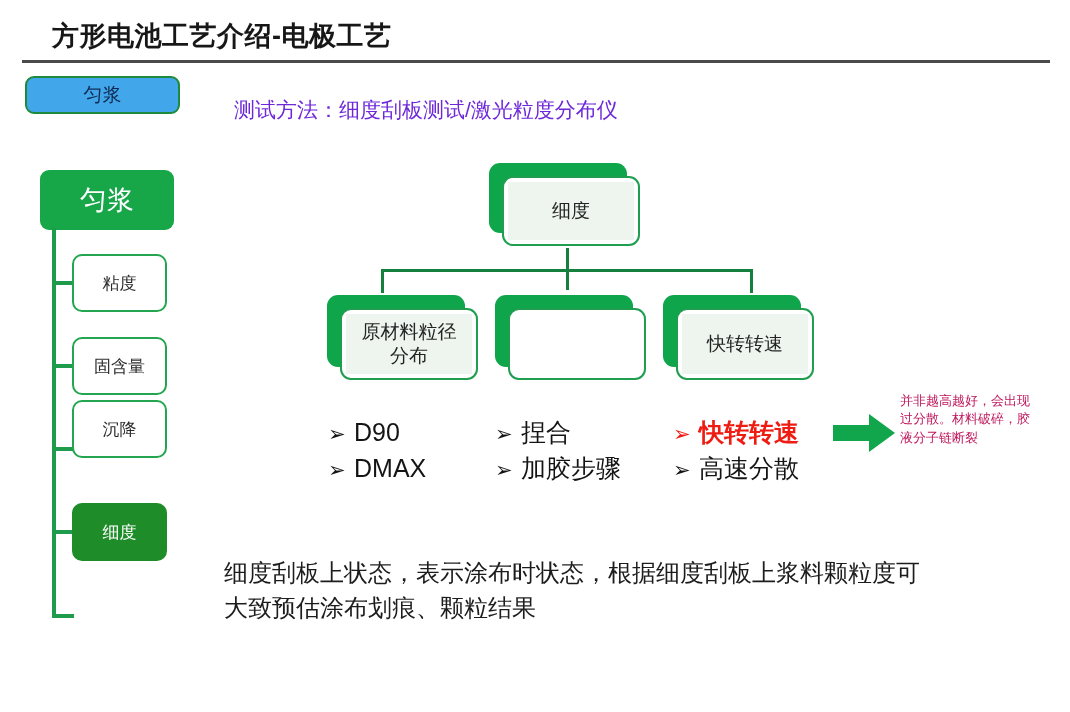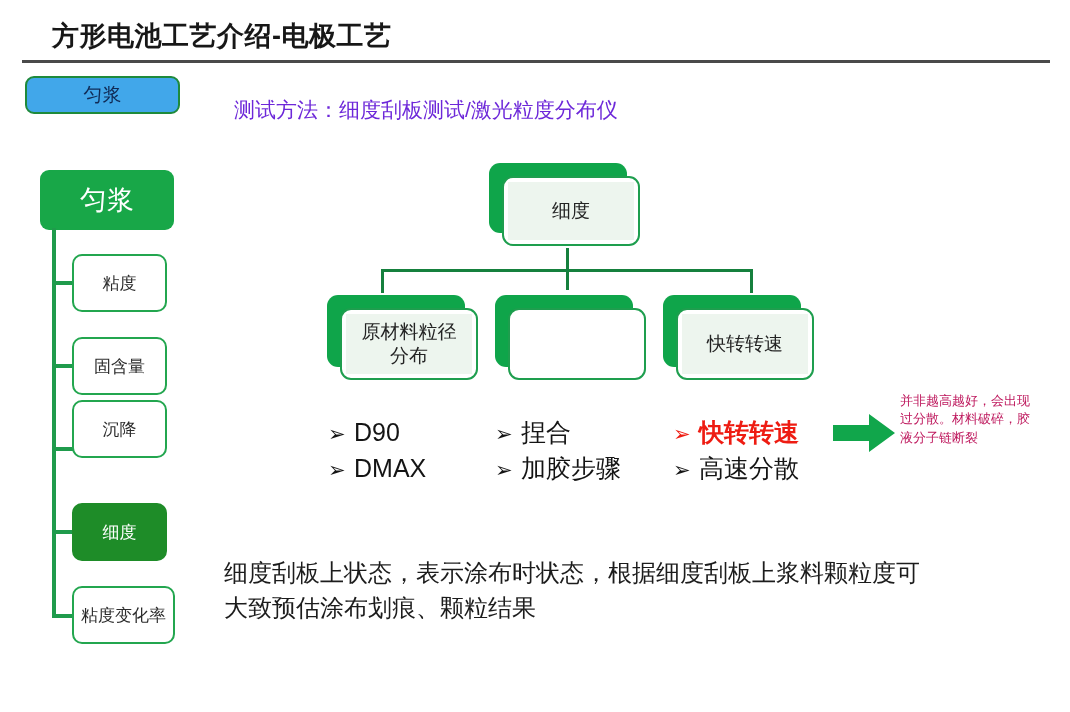--- a/index.html
+++ b/index.html
@@ -253,23 +253,20 @@
   </div>
   <div class="side-item" style="top:254px">
     <span>粘度</span>
   </div>
   <div class="side-item" style="top:400px">
     <span>沉降</span>
   </div>
   <div class="side-item active" style="top:503px">
     <span>细度</span>
   </div>
-  <div class="side-item wide" style="top:586px">
-    <span>粘度变化率</span>
-  </div>
 </div>
 
 <div class="connector" style="left:566px; top:248px; width:3px; height:42px;"></div>
 <div class="connector" style="left:381px; top:269px; width:372px; height:3px;"></div>
 <div class="connector" style="left:381px; top:269px; width:3px; height:24px;"></div>
 <div class="connector" style="left:750px; top:269px; width:3px; height:24px;"></div>
 
 <div class="node" style="left:489px; top:163px; width:138px; height:70px;">
   <div class="shadow"></div>
   <div class="face"></div>

